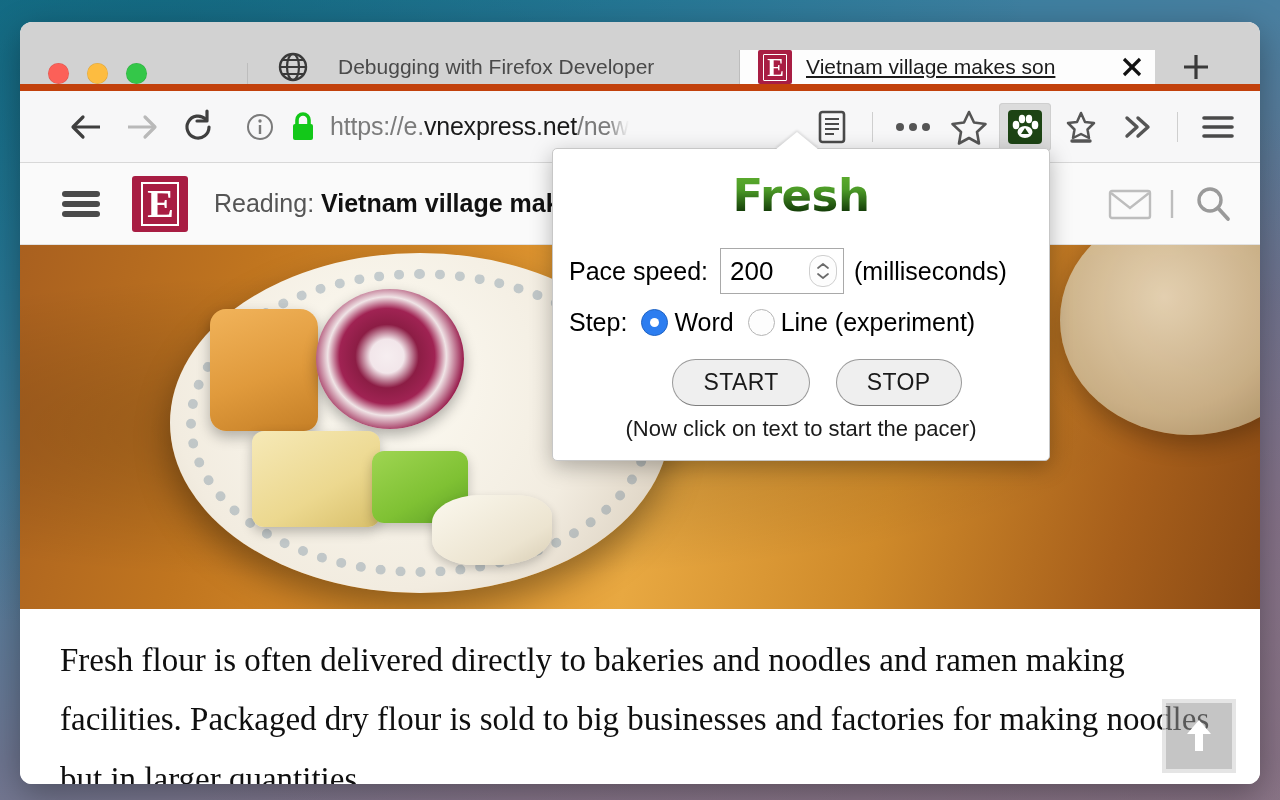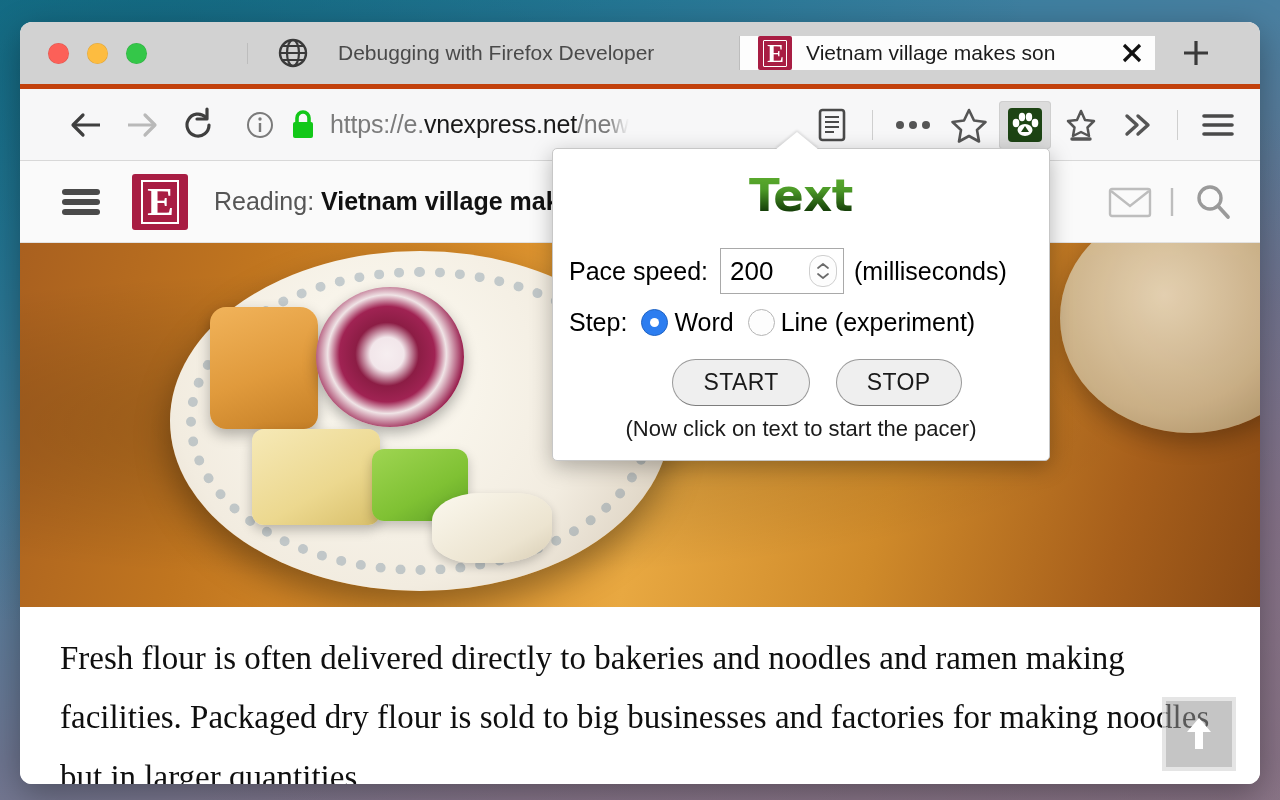--- a/index.html
+++ b/index.html
@@ -29,22 +29,22 @@
     box-shadow: 0 10px 34px rgba(0,0,0,0.33);
     overflow: hidden;
   }
 
   
   .tabstrip {
     position: relative;
     height: 62px;
     background: #d2d2d2;
     display: flex;
-    align-items: center;
-    border-bottom: 5px solid #c2410c;
+    align-items: flex-end;
+    border-bottom: 7px solid #c2410c;
   }
   .traffic {
     width: 228px;
     display: flex;
     align-items: center;
     gap: 18px;
     padding-left: 28px;
     box-sizing: border-box;
     border-right: 1px solid #bdbdbd;
   }
@@ -74,21 +74,21 @@
   }
   .tab-title {
     font-size: 21px;
     color: #4a4a4a;
     white-space: nowrap;
     overflow: hidden;
     -webkit-mask-image: linear-gradient(to right, #000 86%, transparent 100%);
             mask-image: linear-gradient(to right, #000 86%, transparent 100%);
     flex: 1;
   }
-  .tab.active .tab-title { color: #1b1b1b; }
+  .tab.active .tab-title { color: #1b1b1b; text-decoration: underline; }
   .globe-icon { width: 34px; height: 34px; flex: none; }
   .favicon-e {
     width: 34px; height: 34px; flex: none;
     background: #a81d43;
     border-radius: 2px;
     display: flex; align-items: center; justify-content: center;
   }
   .favicon-e span {
     font-size: 25px; font-weight: bold; color: #ffffff;
     font-family: "Liberation Serif", serif;
@@ -561,21 +561,21 @@
       <svg width="34" height="40" viewBox="0 0 34 40">
         <polygon points="17,4 29,18 21,18 21,35 13,35 13,18 5,18" fill="#ffffff"></polygon>
       </svg>
     </div>
   </div>
 </div>
 
 <div class="popup">
   <div class="popup-arrow"></div>
 
-  <div class="pacer-title">Text</div>
+  <div class="pacer-title">Fresh</div>
 
   <div class="row">
     <span>Pace speed:</span>
     <span class="num-input">
       <span class="val">200</span>
       <span class="spinner">
         <svg width="14" height="8" viewBox="0 0 14 8">
             <polyline points="2,6 7,2 12,6" fill="none" stroke="#6a6a6a" stroke-width="1.7" stroke-linecap="round" stroke-linejoin="round"></polyline>
           </svg>
         <svg width="14" height="8" viewBox="0 0 14 8">

